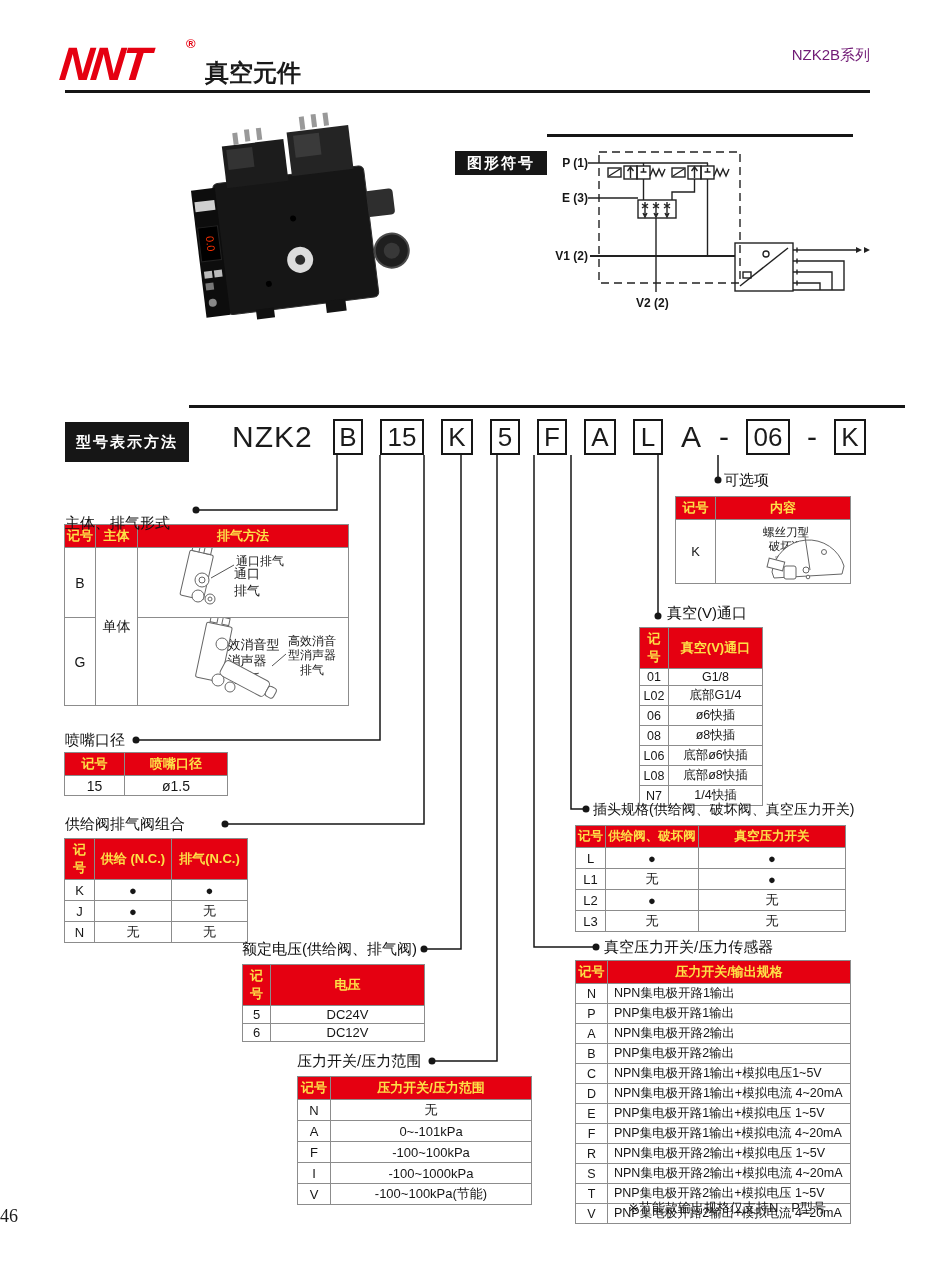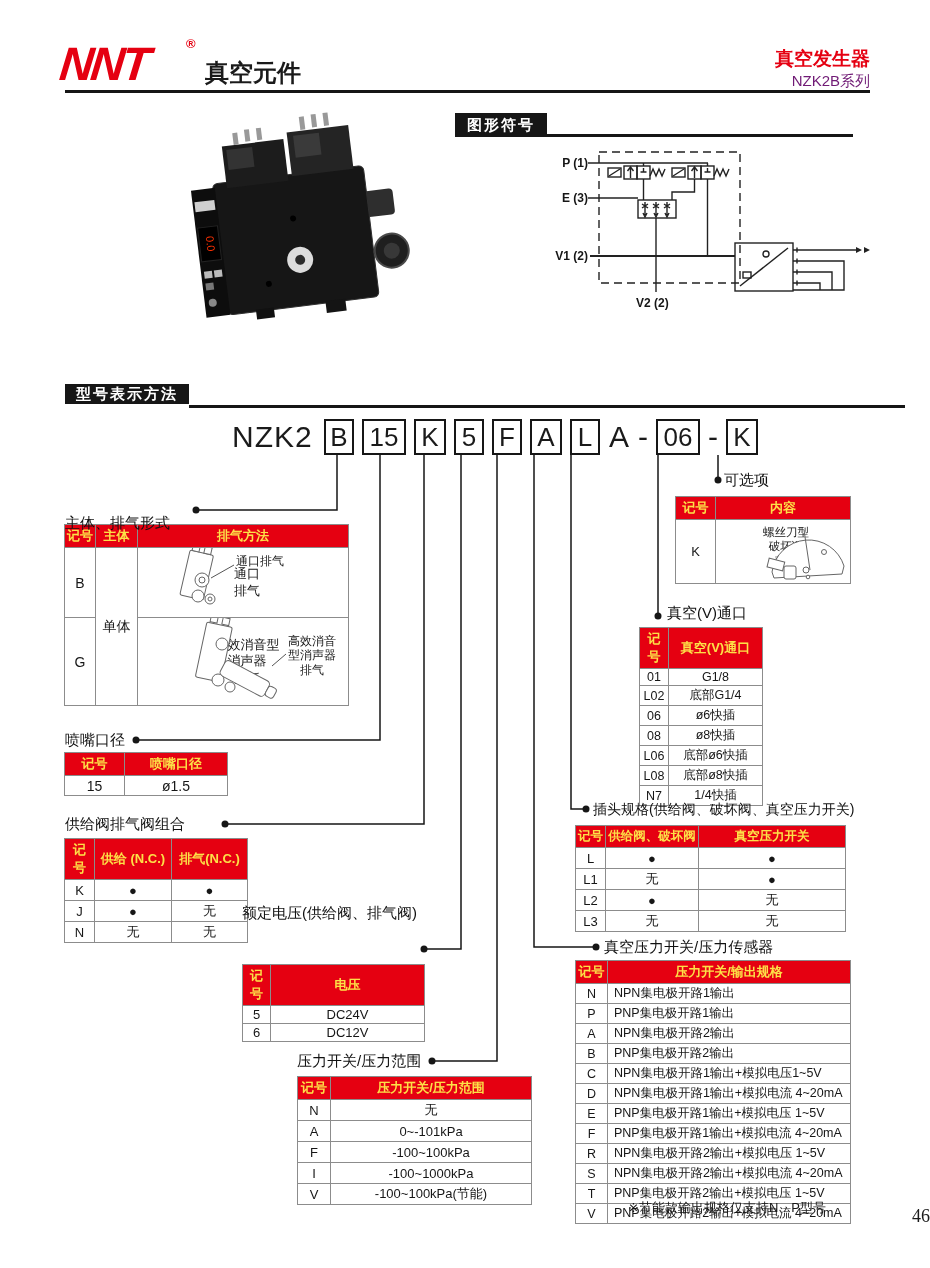--- a/index.html
+++ b/index.html
@@ -13,28 +13,28 @@
   color:var(--accent); letter-spacing:-3px; transform:skewX(-6deg); }
 .logo-reg{ left:186px; top:36px; font-size:13px; color:var(--accent); font-weight:bold; }
 .brand-sub{ left:205px; top:57px; font-size:24px; font-weight:bold; }
 .top-rule{ left:65px; top:90px; width:805px; height:3px; background:#161616; }
 .right-title{ left:520px; top:46px; width:350px; text-align:right; }
 .right-title .t1{ font-size:19px; font-weight:bold; color:var(--accent); }
 .right-title .t2{ font-size:15px; color:#701a75; }
 
 
 .black-tab{ background:#161616; color:#fff; font-size:15px; font-weight:bold;
-  display:flex; align-items:center; justify-content:center; letter-spacing:2px; }
+  display:flex; align-items:center; justify-content:center; letter-spacing:2px;margin-top:38px; }
 .sym-tab{ left:455px; top:113px; width:92px; height:24px; }
 .sym-rule{ left:547px; top:134px; width:306px; height:3px; background:#161616; }
-.mod-tab{ left:65px; top:384px; width:124px; height:20px; }
+.mod-tab{ left:65px; top:384px; width:124px; height:40px; }
 .mod-rule{ left:189px; top:405px; width:716px; height:3px; background:#161616; }
 
 
-.code-row{ left:232px; top:417px; display:flex; align-items:center; gap:8px; height:40px; z-index:2; }
+.code-row{ left:232px; top:417px; display:flex; align-items:center; gap:17px; height:40px; z-index:2; }
 .code-prefix{ font-size:30px; font-weight:500; width:84px; letter-spacing:1px; }
 .code-box{ border:2px solid #161616; font-size:26px; font-weight:500; height:36px;
   display:flex; align-items:center; justify-content:center; }
 .code-plain{ font-size:30px; font-weight:500; text-align:center; }
 .w30{width:30px}.w32{width:32px}.w44{width:44px}.w22{width:22px}.w10{width:10px}
 
 
 .wires{ left:0; top:0; z-index:0; }
 
 
@@ -64,34 +64,33 @@
 .method-cell{ position:relative; text-align:left; vertical-align:middle; }
 .method-text{ white-space:pre-line; font-size:13px; line-height:1.25; padding-left:8px; }
 .callout{ position:absolute; white-space:pre-line; font-size:12px; line-height:1.2; color:#161616; }
 .co-b{ left:98px; top:6px; }
 .co-g{ left:150px; top:16px; }
 .opt-cell{ position:relative; text-align:left; vertical-align:top; }
 .opt-text{ white-space:pre-line; font-size:11.5px; line-height:1.25; padding:4px 0 0 6px; }
 .cell-svg{ position:absolute; left:0; top:0; pointer-events:none; }
 
 .footnote{ font-size:13px; color:#161616; z-index:2;margin-left:44px; }
-.page-num{ left:0; top:1206px; width:930px; text-align:right;
+.page-num{ left:0; top:1206px; width:930px; text-align:left;
   font-family:"Liberation Serif","DejaVu Serif",serif; font-size:18px; }
 svg text{ font-family:"Liberation Sans","DejaVu Sans",sans-serif; }
 </style>
 </head>
 <body>
 
 <div class="page">
 
   <div class="abs logo">NNT</div>
   <div class="abs logo-reg">®</div>
   <div class="abs brand-sub">真空元件</div>
   <div class="abs right-title">
-    <div class="t1">真空发生器</div>
     <div class="t2">NZK2B系列</div>
   </div>
   <div class="abs top-rule"></div>
 
   <svg class="abs" style="left:168px;top:112px;z-index:1" width="265" height="235" viewBox="0 0 265 235">
     <g transform="rotate(-7 130 130)">
       <rect x="196" y="88" width="34" height="26" rx="4" fill="#2e2e2e"></rect>
       <circle cx="222" cy="150" r="17" fill="#1f1f1f" stroke="#4a4a4a" stroke-width="2"></circle>
       <circle cx="222" cy="150" r="8" fill="#383838"></circle>
       <rect x="52" y="62" width="152" height="132" rx="5" fill="#161616"></rect>
@@ -229,21 +228,21 @@
         <circle cx="596" cy="947" r="3.5"></circle>
       <circle cx="586" cy="809" r="3.5"></circle>
         <circle cx="658" cy="616" r="3.5"></circle>
       <circle cx="718" cy="480" r="3.5"></circle>
     </g>
   </svg>
 
   <div class="abs lbl" style="left:65px;top:514px">主体、排气形式</div>
   <div class="abs lbl" style="left:65px;top:731px">喷嘴口径</div>
   <div class="abs lbl" style="left:65px;top:815px">供给阀排气阀组合</div>
-  <div class="abs lbl" style="left:242px;top:904px">额定电压(供给阀、排气阀)</div>
+  <div class="abs lbl" style="left:242px;top:940px">额定电压(供给阀、排气阀)</div>
   <div class="abs lbl" style="left:297px;top:1052px">压力开关/压力范围</div>
   <div class="abs lbl" style="left:724px;top:471px">可选项</div>
   <div class="abs lbl" style="left:667px;top:604px">真空(V)通口</div>
   <div class="abs lbl lbl-sm" style="left:593px;top:801px">插头规格(供给阀、破坏阀、真空压力开关)</div>
   <div class="abs lbl" style="left:604px;top:938px">真空压力开关/压力传感器</div>
 
   <table class="spec" id="body-table" style="left:64px;top:524px">
     <colgroup>
         <col style="width:31px">
         <col style="width:42px">

